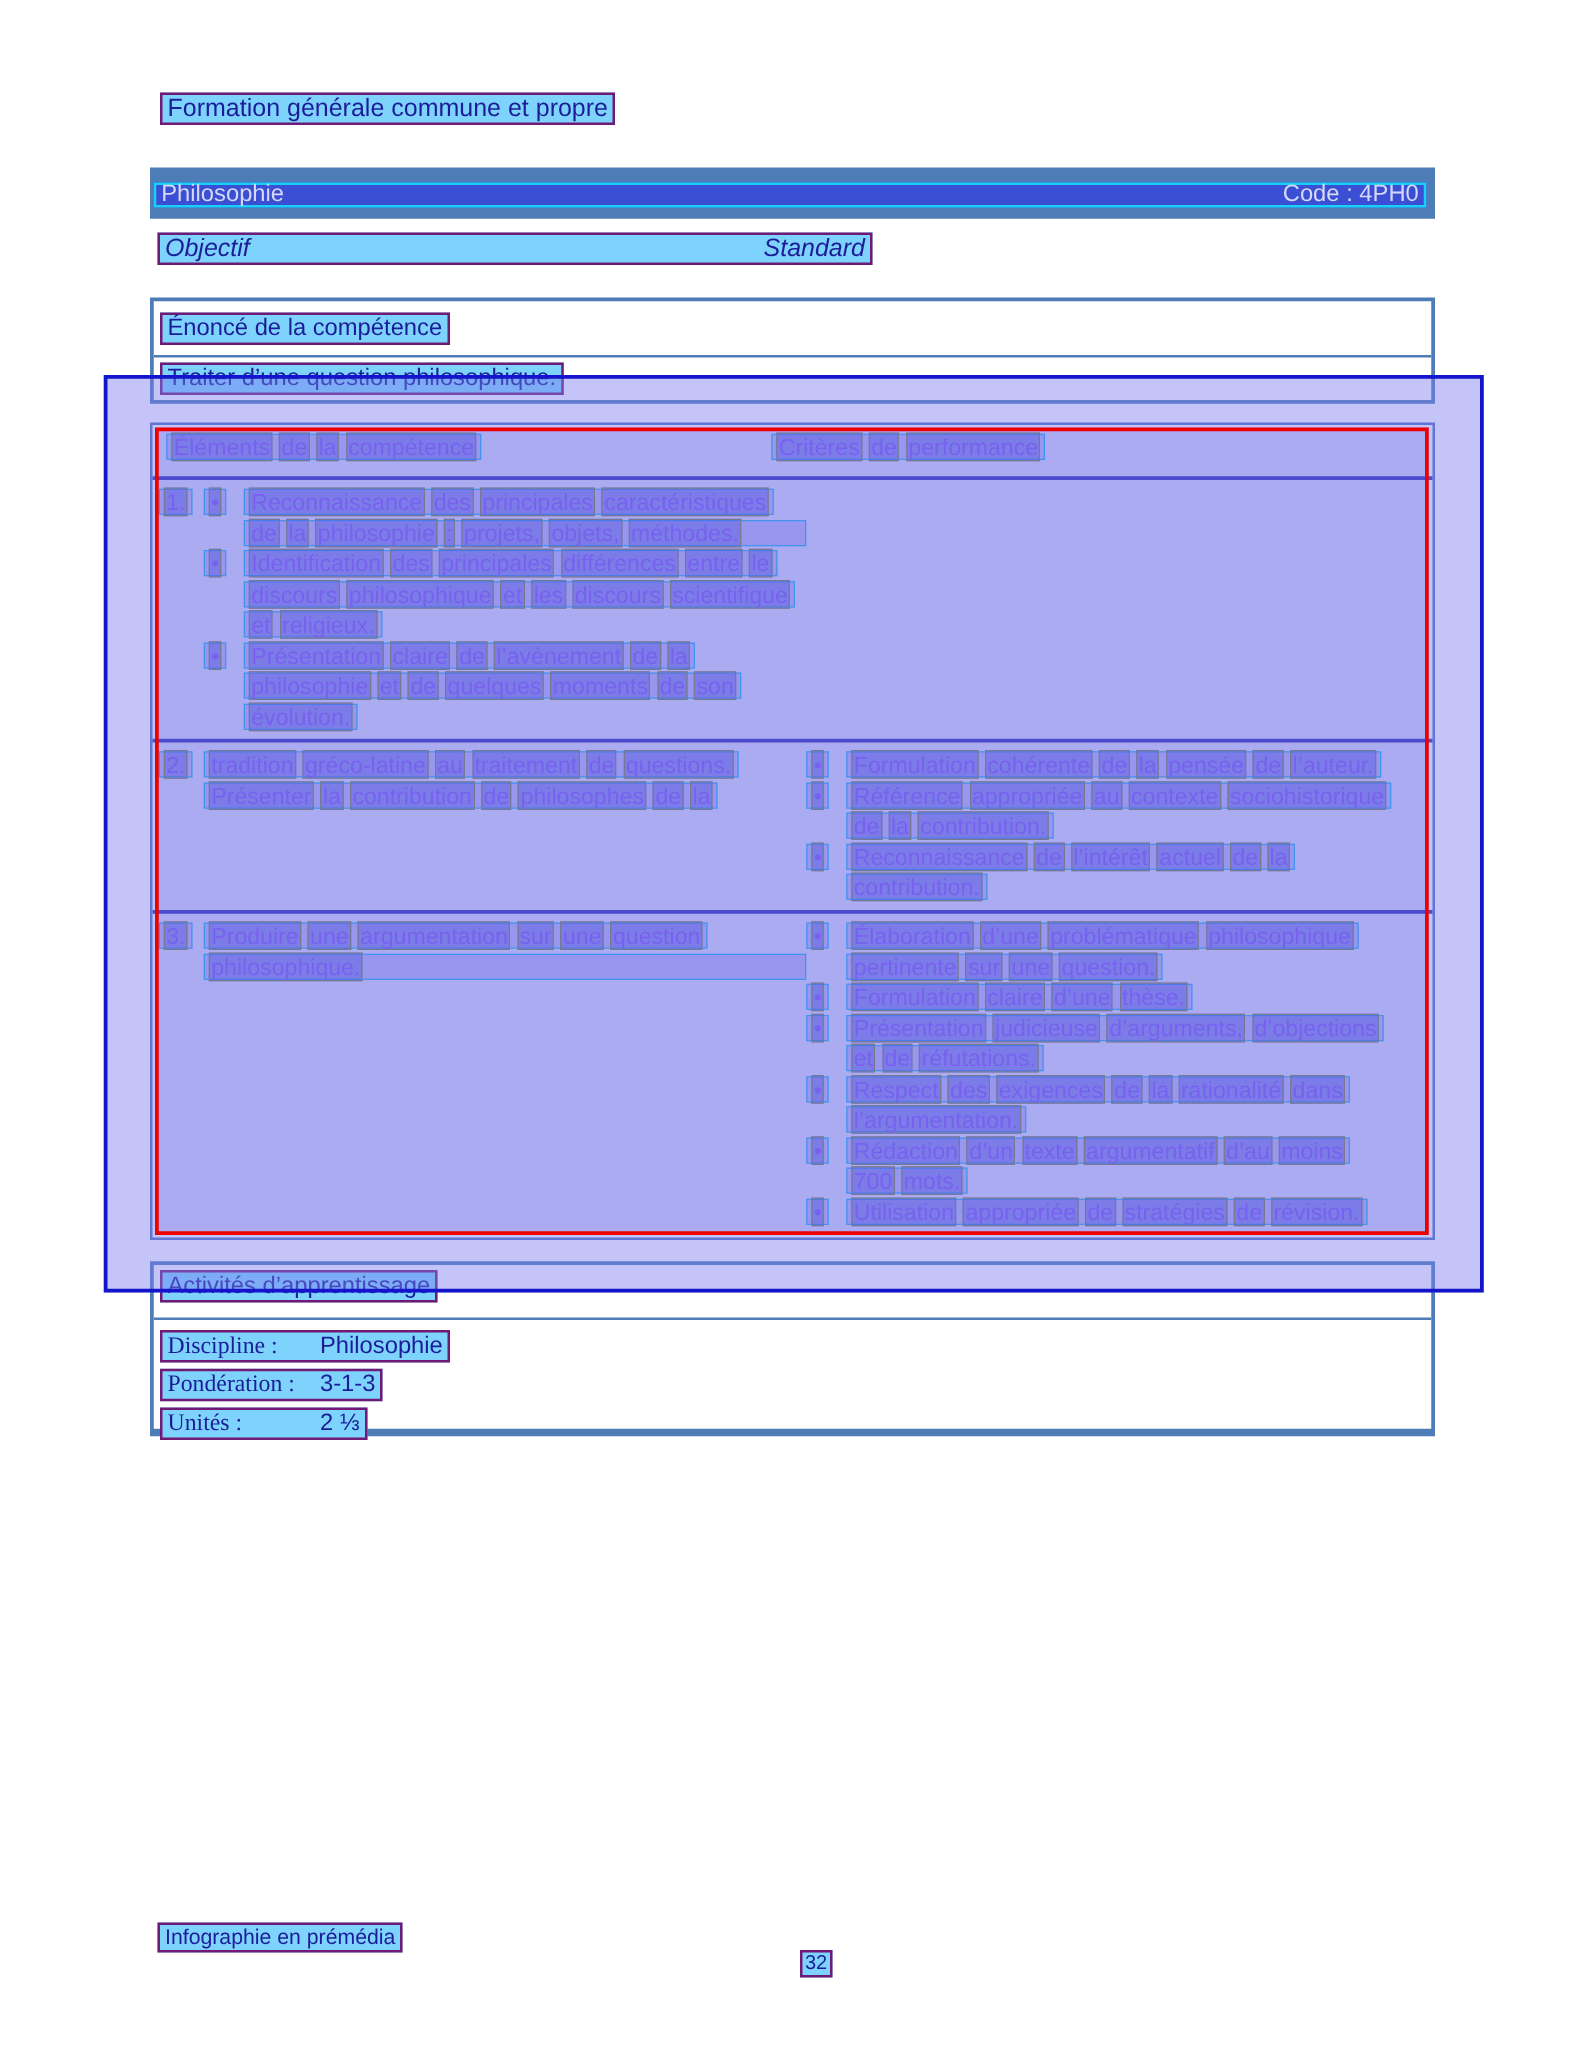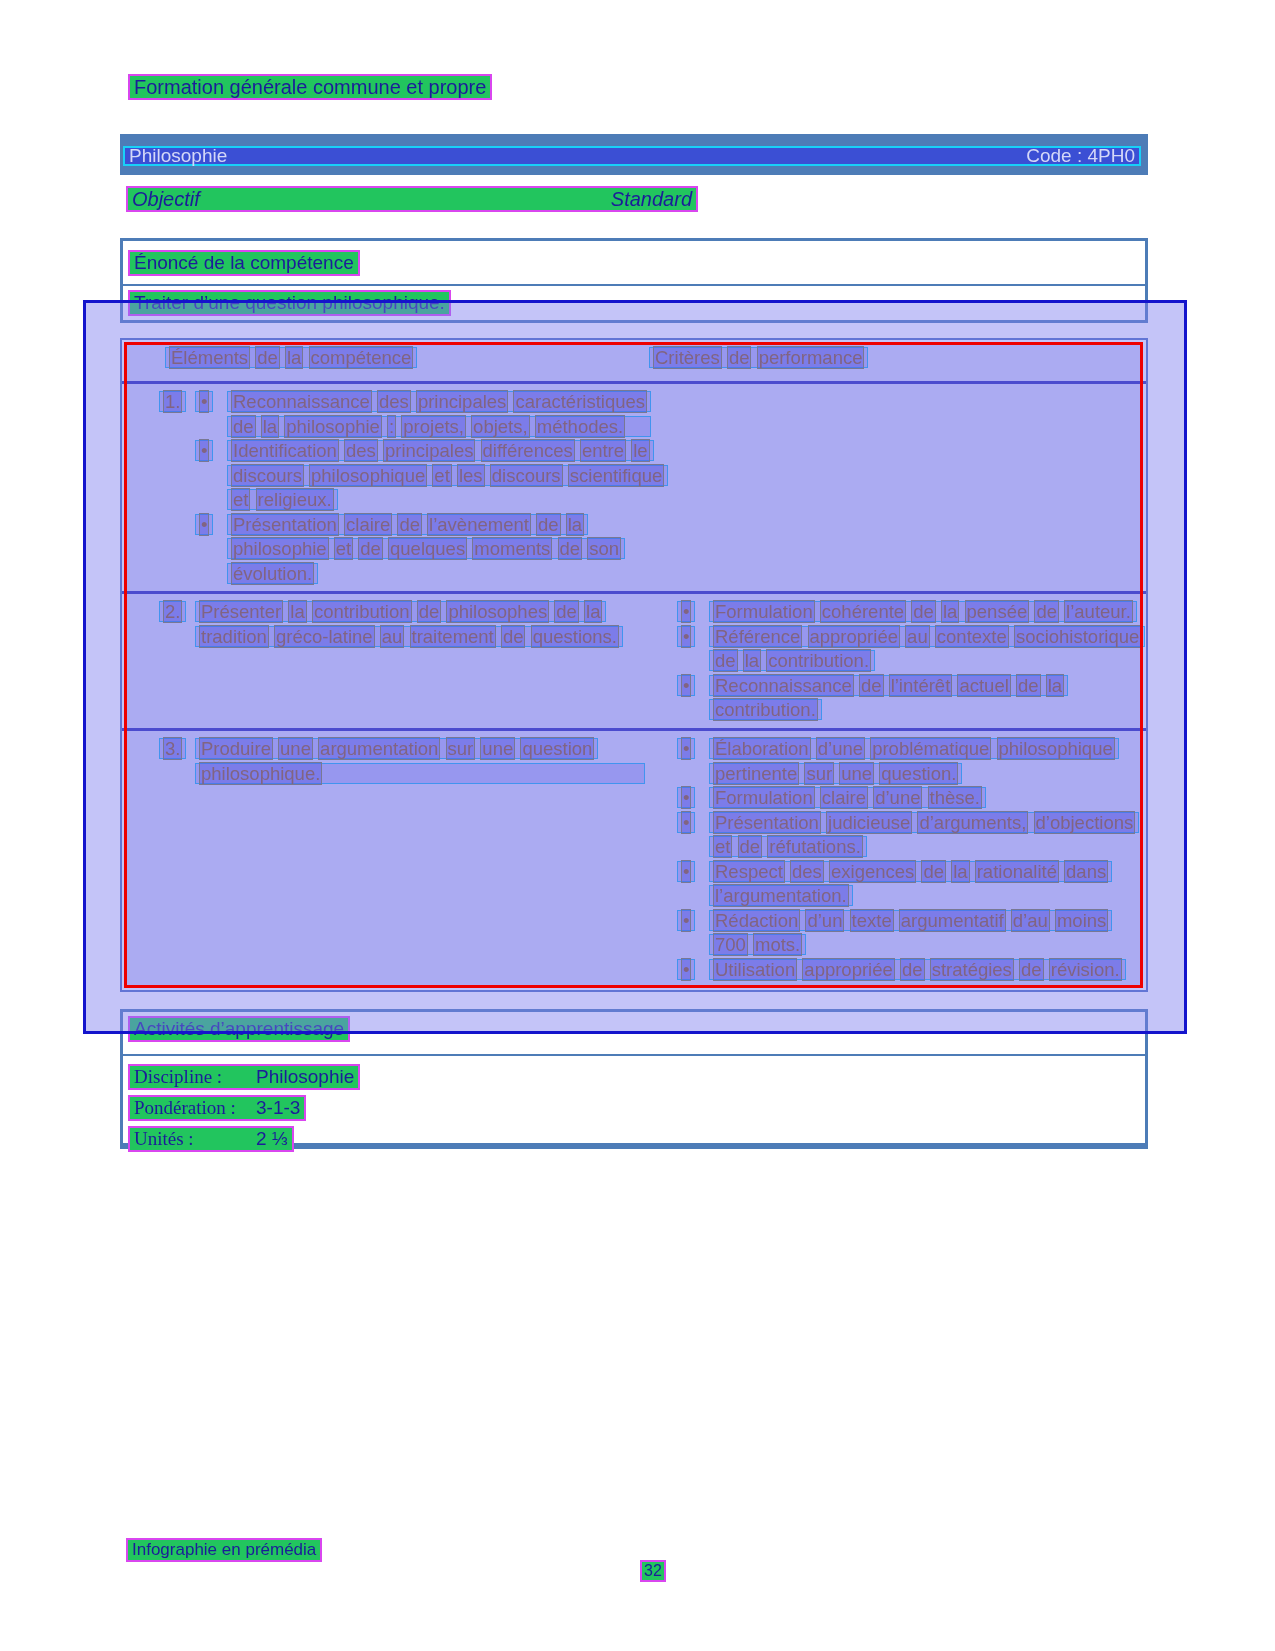--- a/index.html
+++ b/index.html
@@ -9,22 +9,22 @@
     background:#ffffff;
     font-family:"Liberation Sans", sans-serif;
     color:#1c1c99;
     overflow:hidden;
     margin:0 auto;
   }
   .abs{position:absolute;}
 
   
   .hl{
-    background:#22c55e;
-    border:2px solid #d946ef;
+    background:#7dd3fc;
+    border:2px solid #701a75;
     color:#1c1c99;
     padding:0 4px;
     white-space:nowrap;
     width:fit-content;
     font-size:19px;
     line-height:22px;
   }
   .bold{font-weight:normal;}
   .italic{font-style:italic;}
 
@@ -84,22 +84,21 @@
   .tline{
     display:block;
     width:fit-content;
     white-space:nowrap;
     background:rgba(120,120,235,.34);
     border:1px solid #15cdf8;
     line-height:19px;
     font-size:18.5px;
     margin-bottom:3.5px;
     padding:0 3px;
-    color:#a16207;
-    margin-left:32px;
+    color:#8b5cf6;
   }
   .tline.stretch{width:auto;}
   
   .word{
     background:rgba(70,70,220,.42);
     border:1px solid #8f8f2d;
     padding:0 1px;
   }
 
   
@@ -200,22 +199,22 @@
                 <span class="tline"><span class="word">évolution.</span></span>
               </div>
             </div>
           </div>
         </div>
         <div class="trow r2">
           <div>
             <span class="tline"><span class="word">2.</span></span>
           </div>
           <div>
+            <span class="tline"><span class="word">tradition</span> <span class="word">gréco-latine</span> <span class="word">au</span> <span class="word">traitement</span> <span class="word">de</span> <span class="word">questions.</span></span>
             <span class="tline"><span class="word">Présenter</span> <span class="word">la</span> <span class="word">contribution</span> <span class="word">de</span> <span class="word">philosophes</span> <span class="word">de</span> <span class="word">la</span></span>
-            <span class="tline"><span class="word">tradition</span> <span class="word">gréco-latine</span> <span class="word">au</span> <span class="word">traitement</span> <span class="word">de</span> <span class="word">questions.</span></span>
           </div>
           <div>
             <div class="citem">
               <div>
                 <span class="tline"><span class="word">•</span></span>
               </div>
               <div>
                 <span class="tline"><span class="word">Formulation</span> <span class="word">cohérente</span> <span class="word">de</span> <span class="word">la</span> <span class="word">pensée</span> <span class="word">de</span> <span class="word">l’auteur.</span></span>
               </div>
             </div>

